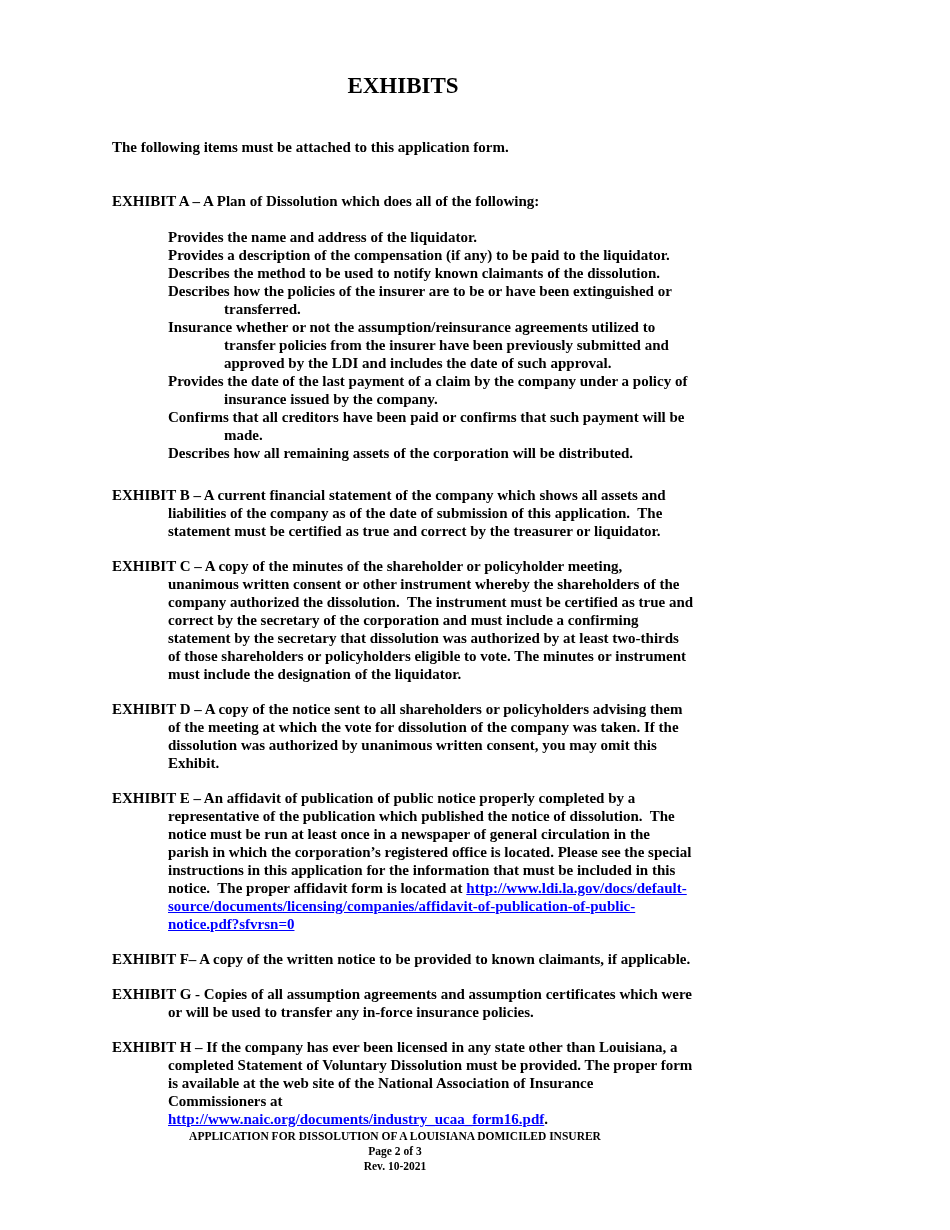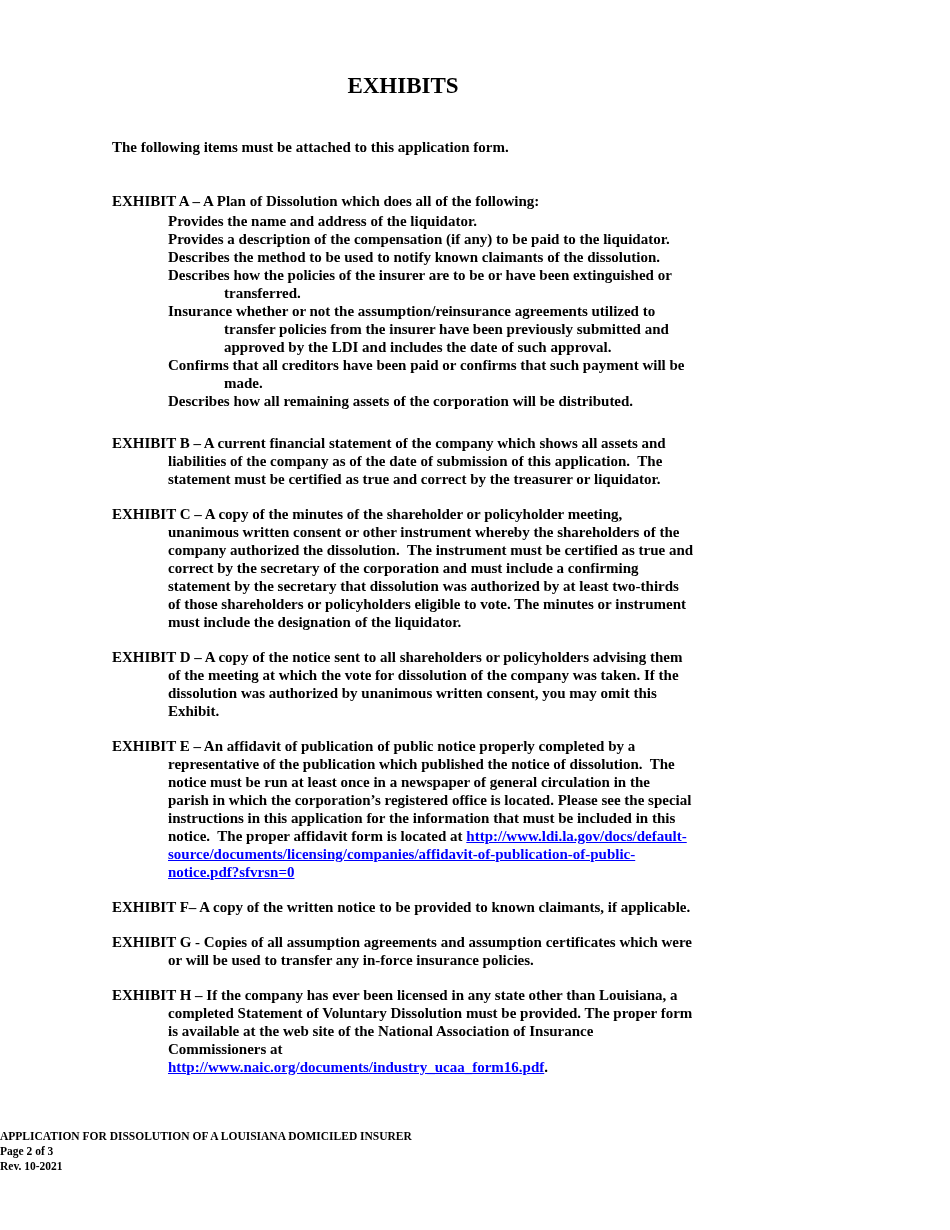--- a/index.html
+++ b/index.html
@@ -34,21 +34,21 @@
   }
   .para {
     margin: 0 0 17px 0;
     font-size: 15px;
     line-height: 18px;
     padding-left: 56px;
     text-indent: -56px;
     white-space: pre-wrap;
   }
   .heading-a {
-    margin-bottom: 2px;
+    margin-bottom: 18px;
   }
   .plan-list {
     list-style: none;
     margin: 0 0 24px 0;
     padding: 0 0 0 56px;
     font-size: 15px;
     line-height: 18px;
   }
   .plan-list li {
     padding-left: 56px;
@@ -60,20 +60,21 @@
     text-decoration: underline;
     cursor: pointer;
     font-weight: bold;
     text-align: center;
   }
   .footer {
     position: absolute;
     left: 0;
     right: 16px;
     top: 1129px;
+    text-align: center;
     font-size: 11.5px;
     line-height: 15px;
     font-weight: bold;
     color: #000000;
   }
 </style>
 </head>
 <body>
 
 <div class="page">
@@ -83,20 +84,21 @@
   <p class="intro">The following items must be attached to this application form.</p>
 
   <p class="para heading-a">EXHIBIT A – A Plan of Dissolution which does all of the following:</p>
 
   <ul class="plan-list">
     <li>Provides the name and address of the liquidator.</li>
     <li>Provides a description of the compensation (if any) to be paid to the liquidator.</li>
     <li>Describes the method to be used to notify known claimants of the dissolution.</li>
     <li>Describes how the policies of the insurer are to be or have been extinguished or transferred.</li>
     <li>Insurance whether or not the assumption/reinsurance agreements utilized to transfer policies from the insurer have been previously submitted and approved by the LDI and includes the date of such approval.</li>
+    <li>Provides the date of the last payment of a claim by the company under a policy of insurance issued by the company.</li>
     <li>Confirms that all creditors have been paid or confirms that such payment will be made.</li>
     <li>Describes how all remaining assets of the corporation will be distributed.</li>
   </ul>
 
   <p class="para">EXHIBIT B – A current financial statement of the company which shows all assets and liabilities of the company as of the date of submission of this application.  The statement must be certified as true and correct by the treasurer or liquidator.</p>
 
   <p class="para">EXHIBIT C – A copy of the minutes of the shareholder or policyholder meeting, unanimous written consent or other instrument whereby the shareholders of the company authorized the dissolution.  The instrument must be certified as true and correct by the secretary of the corporation and must include a confirming statement by the secretary that dissolution was authorized by at least two-thirds of those shareholders or policyholders eligible to vote. The minutes or instrument must include the designation of the liquidator.</p>
 
   <p class="para">EXHIBIT D – A copy of the notice sent to all shareholders or policyholders advising them of the meeting at which the vote for dissolution of the company was taken. If the dissolution was authorized by unanimous written consent, you may omit this Exhibit.</p>
 

